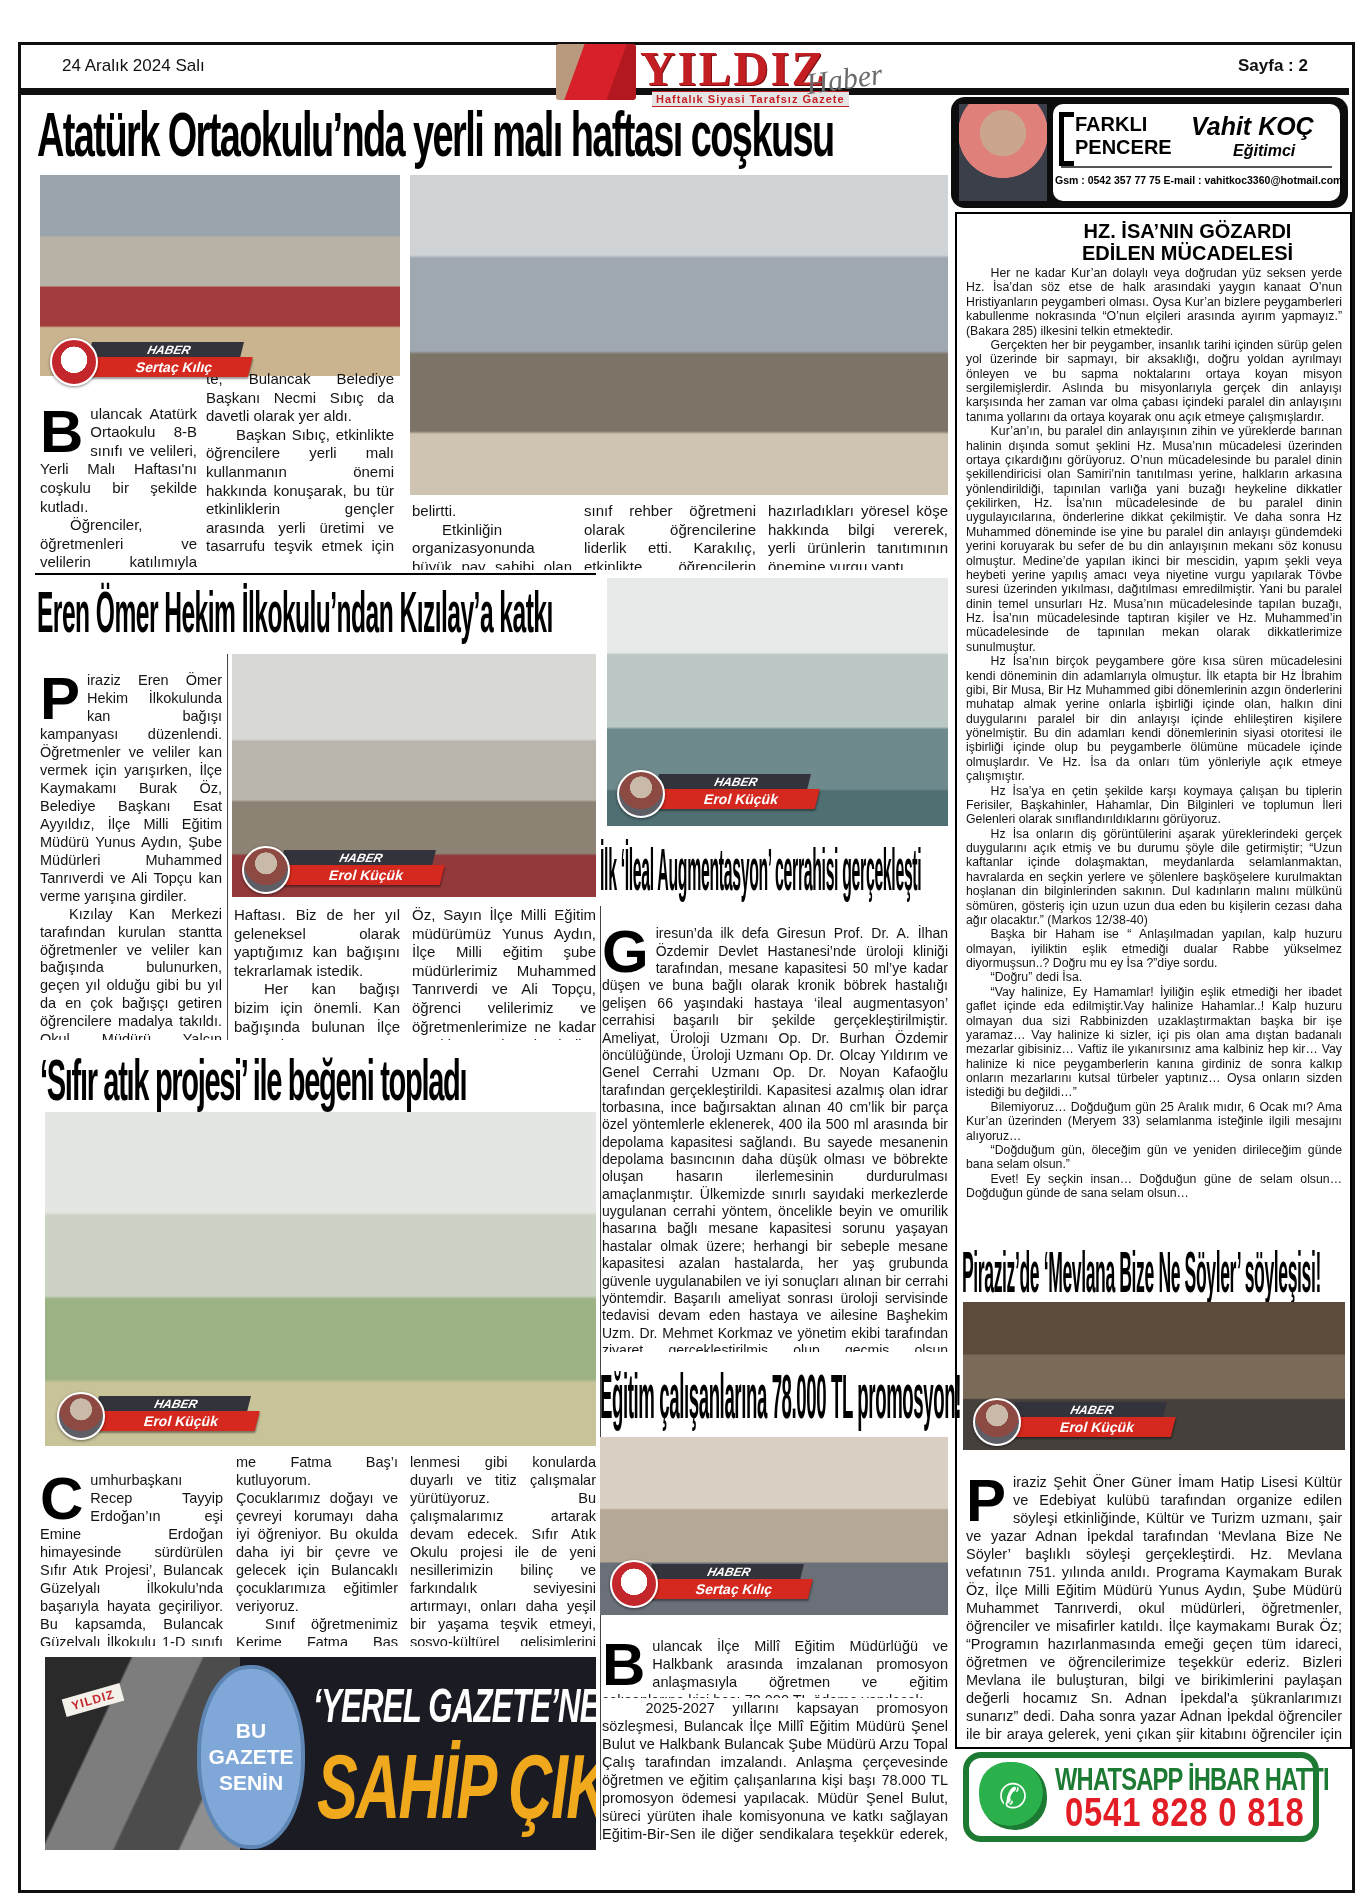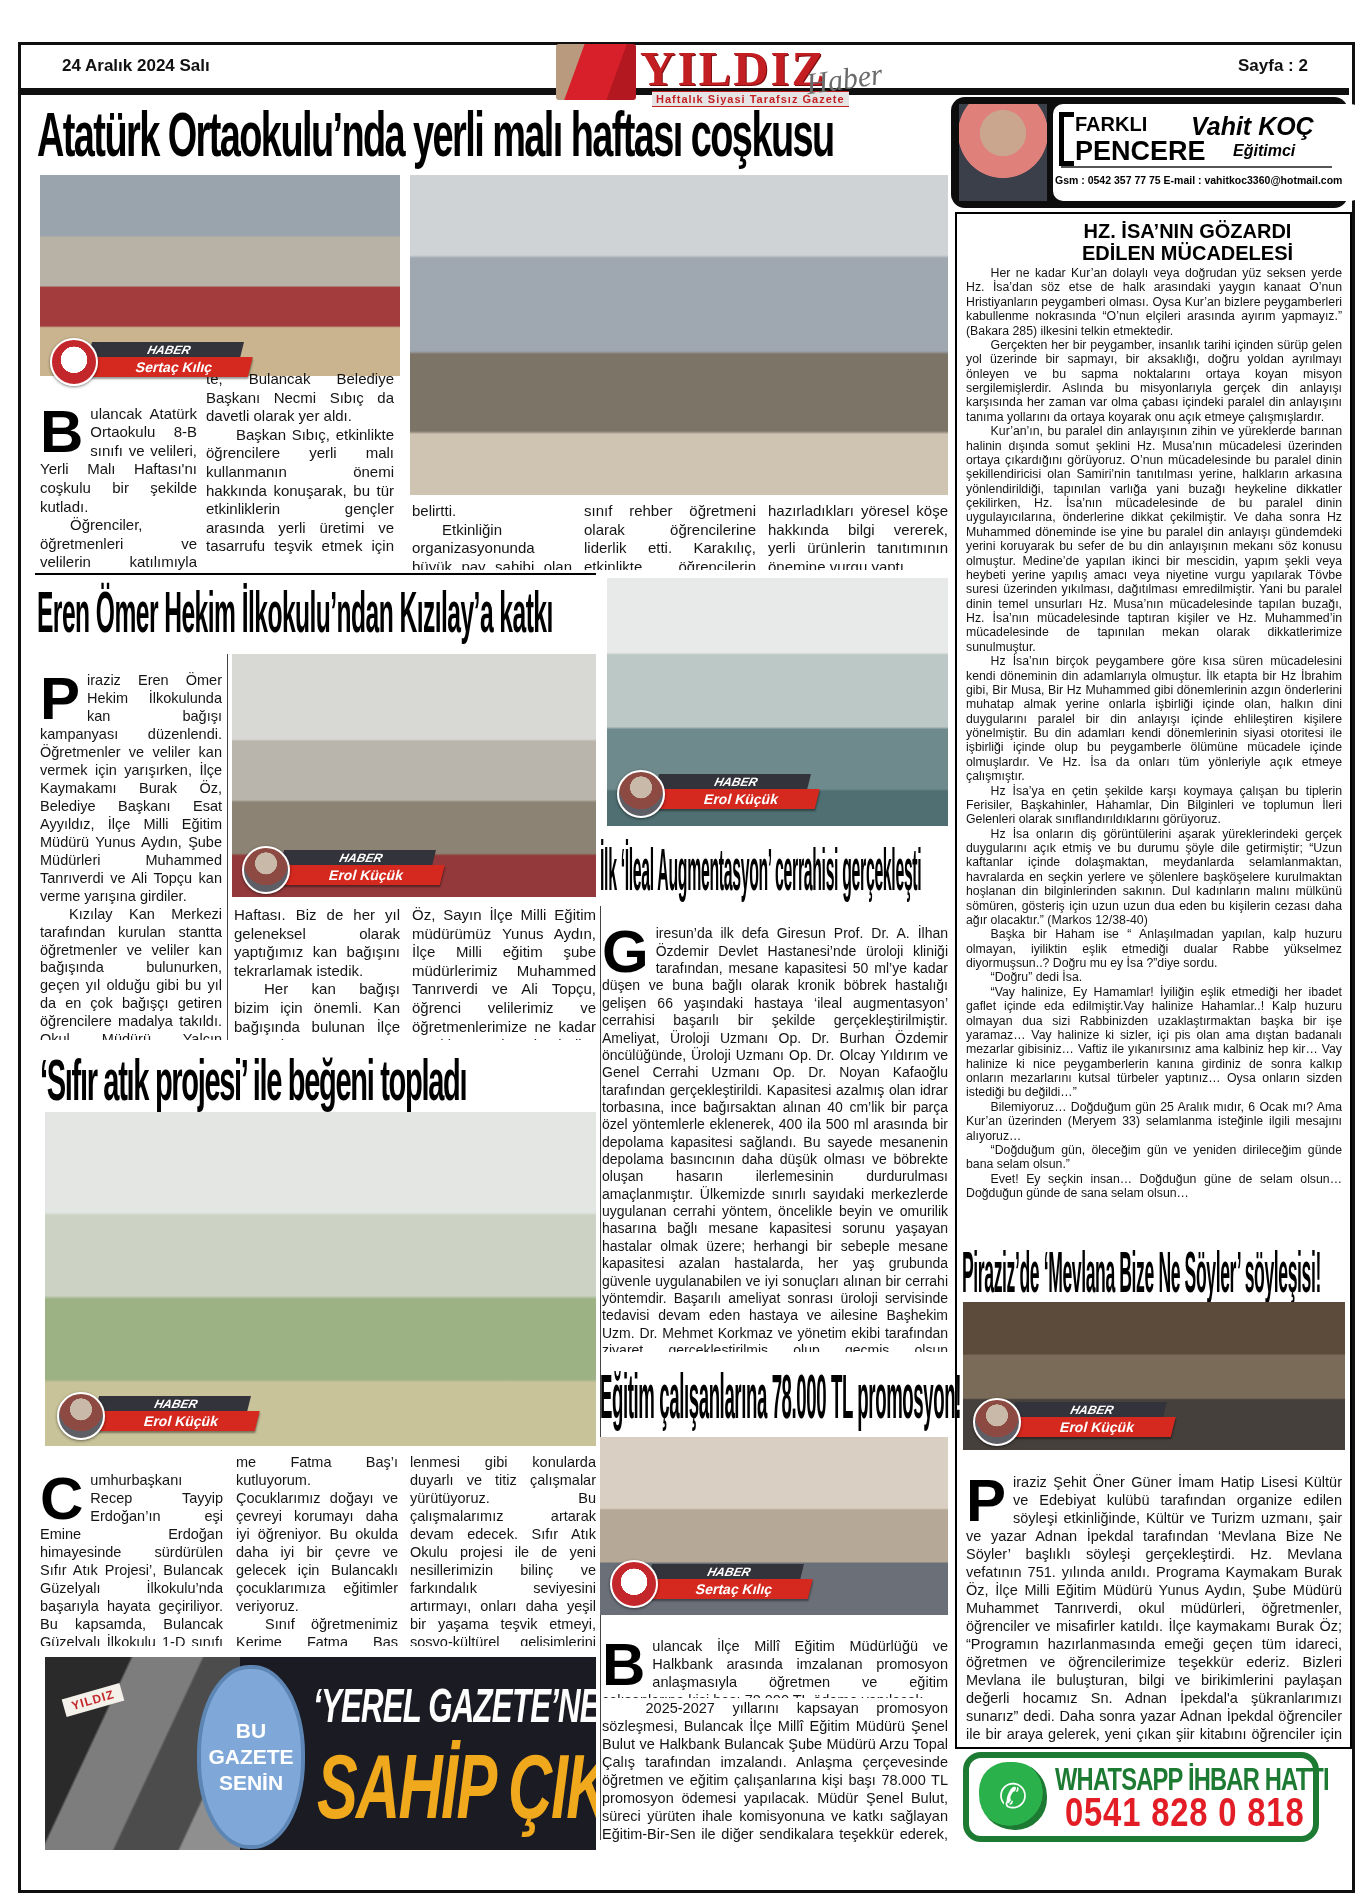--- a/index.html
+++ b/index.html
@@ -20,21 +20,21 @@
   .caption{color:#fff;font-weight:bold;font-size:17px;text-align:center;white-space:pre-line;text-shadow:-1px -1px 2px #222,1px -1px 2px #222,-1px 1px 2px #222,1px 1px 2px #222,0 2px 3px #000;line-height:1.35;}
 </style>
 </head>
 <body>
 
 <div id="page">
 
   <div class="abs frame" style="left:18px;top:42px;width:1331px;height:1845px;"></div>
   <div class="abs" style="left:21px;top:88px;width:1328px;height:7px;background:#101010;z-index:2;"></div>
 
-  <div class="abs" style="left:62px;top:56px;font-size:17px;font-weight:bold;color:#111;">24 Aralık 2024 Salı</div>
+  <div class="abs" style="left:62px;top:56px;font-size:17px;font-weight:normal;color:#111;">24 Aralık 2024 Salı</div>
   <div class="abs" style="left:1238px;top:56px;font-size:17px;font-weight:bold;color:#111;">Sayfa : 2</div>
   <div class="abs photo" style="left:556px;top:44px;width:80px;height:56px;z-index:5;background:linear-gradient(110deg,#b99a7e 0 28%,#d8202b 29% 70%,#b3171f 71% 100%);border-radius:3px;"></div>
   <div class="abs" style="left:640px;top:40px;font-family:'Liberation Serif',serif;font-weight:bold;font-size:49px;color:#c31e22;letter-spacing:2px;z-index:5;text-shadow:1px 1px 0 #7e0f12;">YILDIZ</div>
   <div class="abs" style="left:806px;top:62px;font-family:'Liberation Serif',serif;font-style:italic;font-size:30px;color:#6b6b6b;transform:rotate(-8deg);z-index:6;">Haber</div>
   <div class="abs" style="left:652px;top:91px;font-size:11px;font-weight:bold;color:#c31e22;border-top:1px solid #c31e22;border-bottom:1px solid #c31e22;padding:1px 4px;background:#e5e5e5;z-index:5;letter-spacing:1px;">Haftalık Siyasi Tarafsız Gazete</div>
 
   <div class="abs headline" style="left:37px;top:99px;font-size:48px;transform:scale(0.79,1.3);">Atatürk Ortaokulu’nda yerli malı haftası coşkusu</div>
 
   <div class="abs photo" style="left:40px;top:175px;width:360px;height:201px;background:linear-gradient(180deg,#9aa4ad 0 30%,#b8b2a6 31% 55%,#a33c3c 56% 75%,#c9b48f 76% 100%);"></div>
   <div class="abs badge" style="left:50px;top:338px;">
@@ -130,24 +130,24 @@
   </div>
   <div class="abs body-text" style="left:602px;top:1620px;width:346px;height:78px;font-size:14.5px;">
     <span class="dropcap">B</span><span>ulancak İlçe Millî Eğitim Müdürlüğü ve Halkbank arasında imzalanan promosyon anlaşmasıyla öğretmen ve eğitim çalışanlarına kişi başı 78.000 TL ödeme yapılacak.</span>
   </div>
   <div class="abs body-text" style="left:602px;top:1700px;width:346px;height:142px;font-size:14.5px;">   2025-2027 yıllarını kapsayan promosyon sözleşmesi, Bulancak İlçe Millî Eğitim Müdürü Şenel Bulut ve Halkbank Bulancak Şube Müdürü Arzu Topal Çalış tarafından imzalandı. Anlaşma çerçevesinde öğretmen ve eğitim çalışanlarına kişi başı 78.000 TL promosyon ödemesi yapılacak. Müdür Şenel Bulut, süreci yürüten ihale komisyonuna ve katkı sağlayan Eğitim-Bir-Sen ile diğer sendikalara teşekkür ederek, “Eğitim camiamız ve Halkbank için hayırlı olsun” dedi.</div>
 
   <div class="abs" style="left:955px;top:212px;width:393px;height:1533px;border:2px solid #000;"></div>
 
   <div class="abs" style="left:951px;top:97px;width:397px;height:111px;background:#0d0d0d;border-radius:14px;z-index:3;">
     <div class="abs photo" style="left:8px;top:7px;width:88px;height:97px;background:radial-gradient(circle at 50% 30%,#c9a68d 0 28%,#e0807a 29% 55%,#3a3f4a 56% 100%);"></div>
-    <div class="abs" style="left:102px;top:7px;width:287px;height:97px;background:#fff;border-radius:10px;padding-left:21px;">
+    <div class="abs" style="left:102px;top:7px;width:287px;height:97px;background:#fff;border-radius:10px;">
       <div class="abs" style="left:6px;top:8px;width:10px;height:44px;border-left:5px solid #000;border-top:5px solid #000;border-bottom:5px solid #000;"></div>
       <div class="abs" style="left:22px;top:9px;font-size:20px;font-weight:bold;color:#000;">FARKLI</div>
-      <div class="abs" style="left:22px;top:32px;font-size:27px;font-weight:bold;color:#000;">PENCERE</div>
+      <div class="abs" style="left:22px;top:32px;font-size:20px;font-weight:bold;color:#000;">PENCERE</div>
       <div class="abs" style="left:138px;top:8px;font-size:25px;font-weight:bold;font-style:italic;color:#000;">Vahit KOÇ</div>
       <div class="abs" style="left:172px;top:38px;font-size:16px;font-weight:bold;font-style:italic;color:#000;margin-left:8px;">Eğitimci</div>
       <div class="abs" style="left:8px;top:62px;width:271px;height:2px;background:#555;"></div>
       <div class="abs" style="left:2px;top:70px;width:283px;font-size:10.5px;font-weight:bold;color:#000;text-align:center;white-space:nowrap;">Gsm : 0542 357 77 75  E-mail : vahitkoc3360@hotmail.com</div>
     </div>
   </div>
 
   <div class="abs" style="left:957px;top:220px;width:389px;text-align:center;font-size:20px;font-weight:bold;color:#000;white-space:pre-line;line-height:1.1;margin-left:36px;">HZ. İSA’NIN GÖZARDI
 EDİLEN MÜCADELESİ</div>
   <div class="abs body-text" style="left:966px;top:266px;width:376px;height:962px;font-size:12.3px;line-height:1.17;">  Her ne kadar Kur’an dolaylı veya doğrudan yüz seksen yerde Hz. İsa’dan söz etse de halk arasındaki yaygın kanaat O’nun Hristiyanların peygamberi olması. Oysa Kur’an bizlere peygamberleri kabullenme nokrasında “O’nun elçileri arasında ayırım yapmayız.” (Bakara 285) ilkesini telkin etmektedir.

